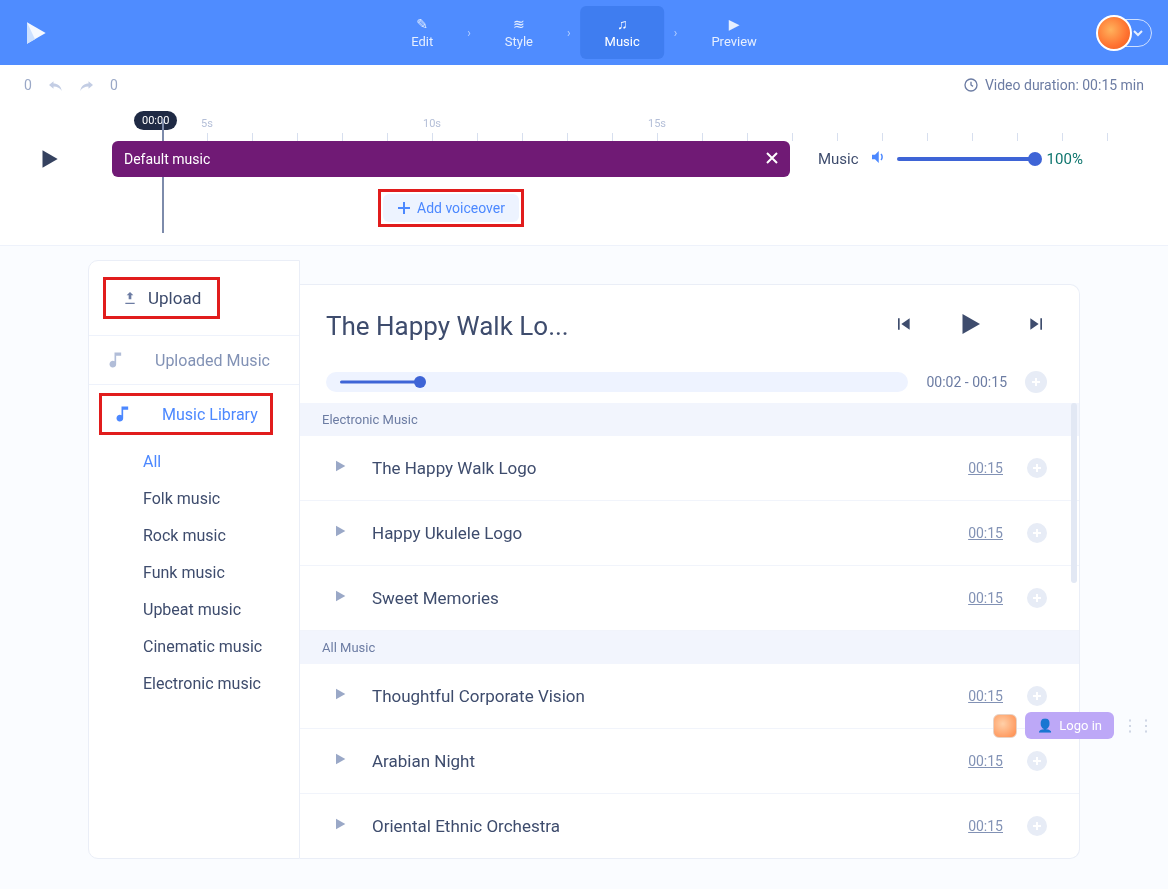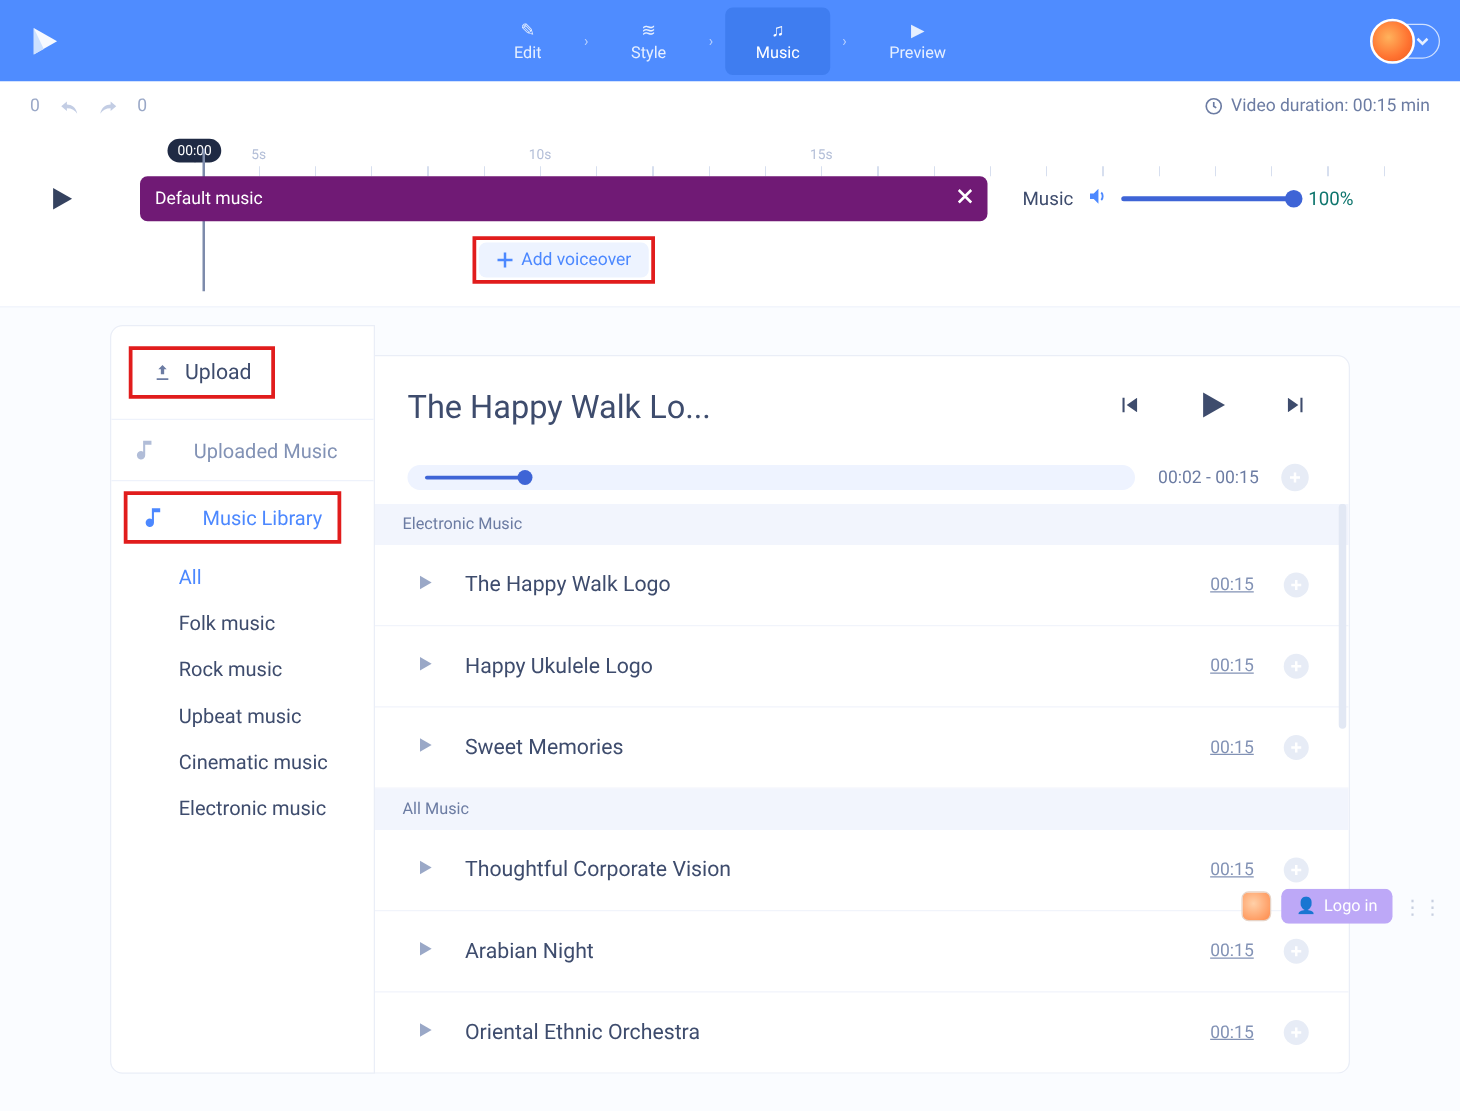--- a/index.html
+++ b/index.html
@@ -407,20 +407,21 @@
             </svg>
           <span>Music Library</span>
         </span>
       </span>
     </div>
 
     <div class="cats" id="cats">
         <div class="cat sel">All</div>
         <div class="cat">Folk music</div>
         <div class="cat">Rock music</div>
+        <div class="cat">Funk music</div>
         <div class="cat">Upbeat music</div>
         <div class="cat">Cinematic music</div>
         <div class="cat">Electronic music</div>
       </div>
   </div>
 
   <div class="content">
     <div class="player">
       <div class="player-top">
         <div class="track-title">The Happy Walk Lo...</div>

